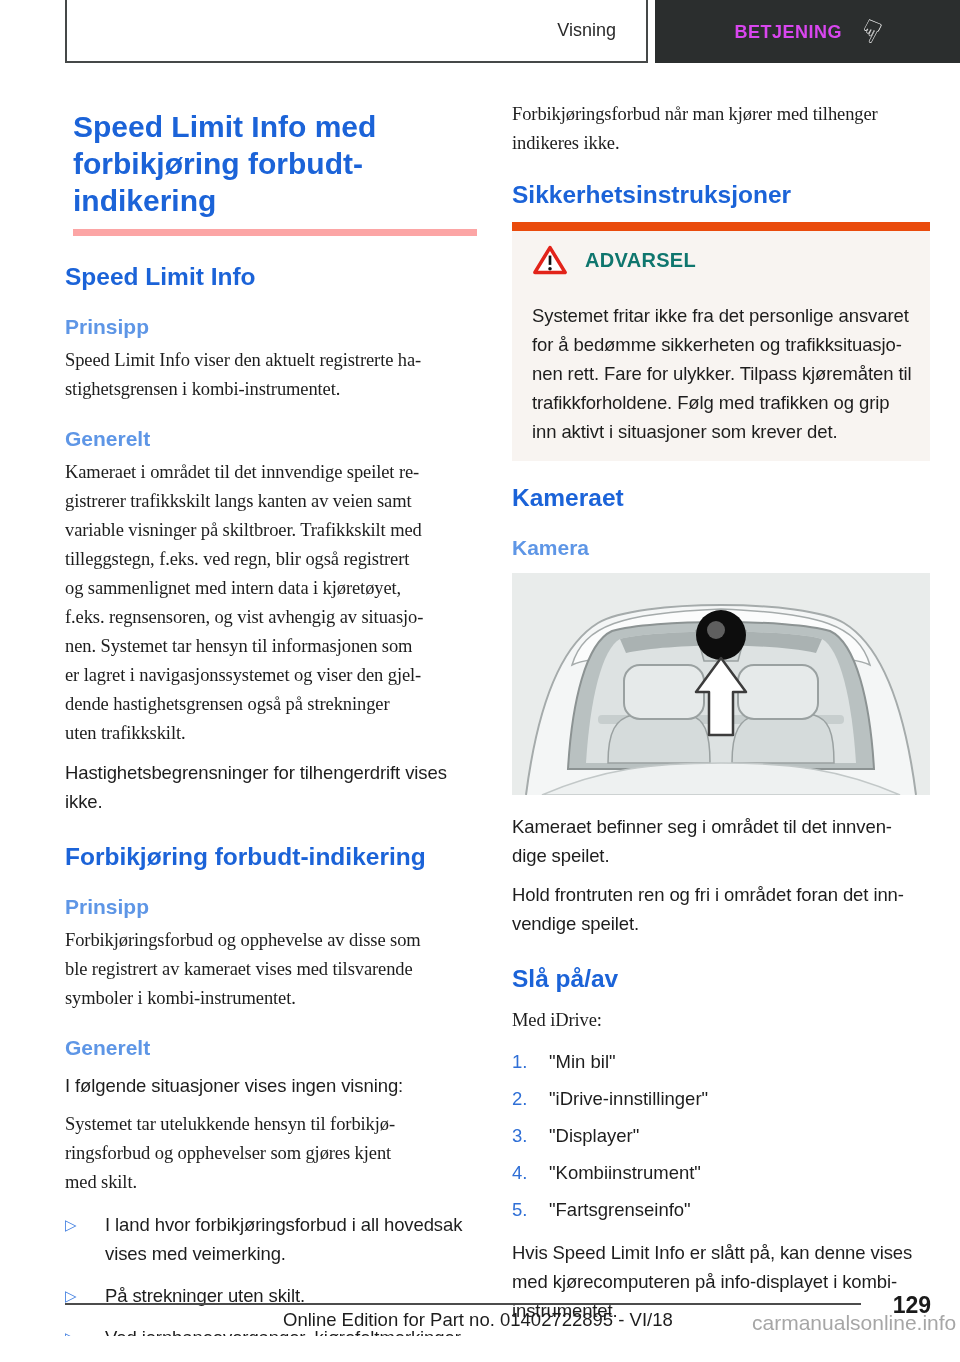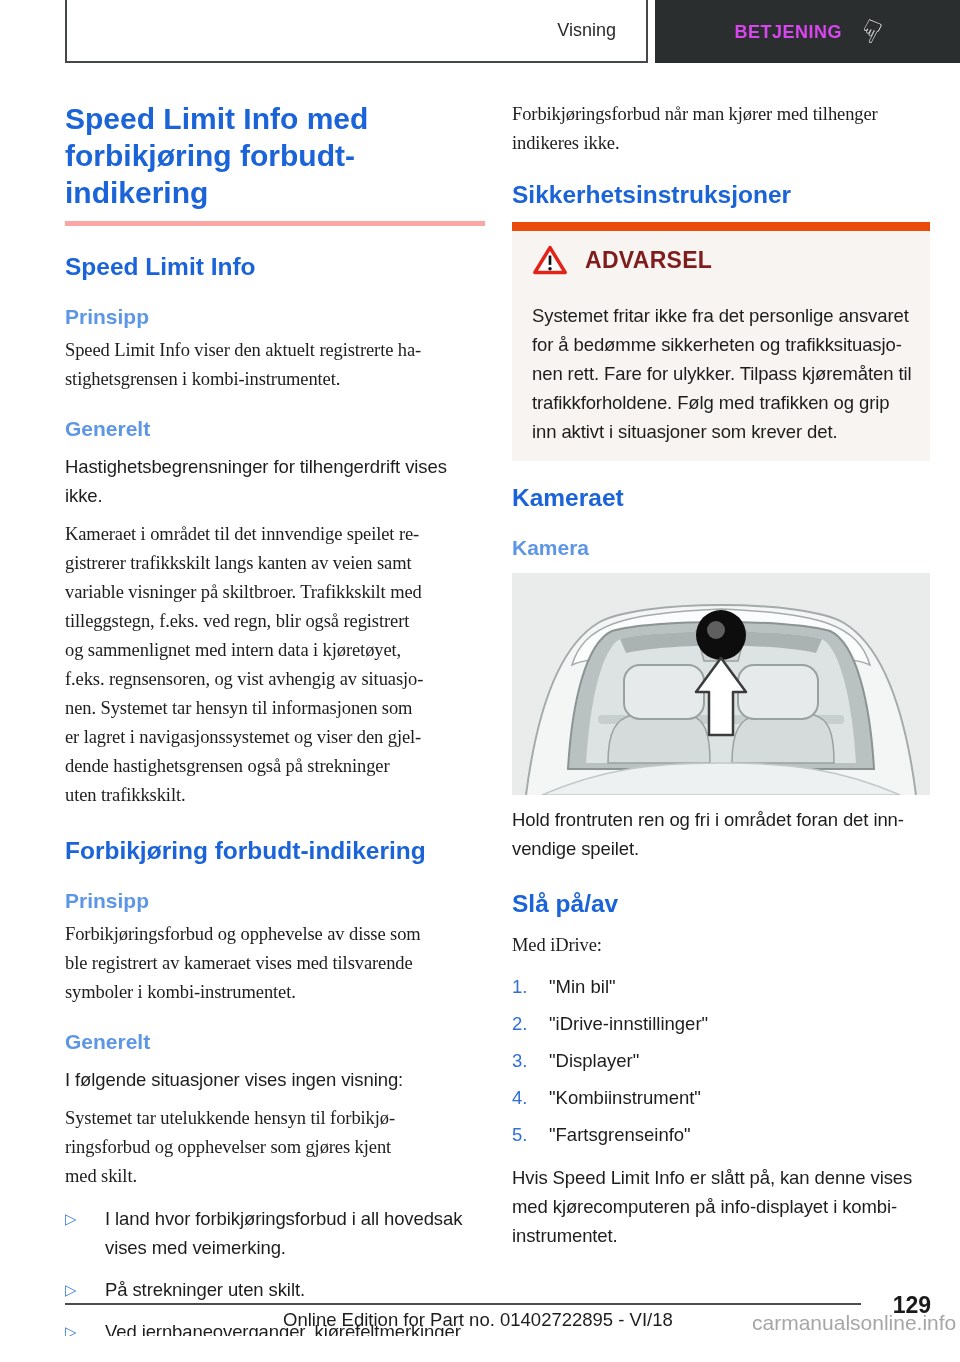--- a/index.html
+++ b/index.html
@@ -19,39 +19,39 @@
     position:absolute;left:655px;top:-3px;width:305px;height:66px;
     background:#2b2e2e;display:flex;align-items:center;justify-content:center;gap:20px;
   }
   .hdr-dark .tab-label{color:#d946ef;font-size:18px;font-weight:bold;letter-spacing:.5px;padding-top:4px;}
   .hand{color:#fff;font-size:30px;display:inline-block;transform:rotate(28deg);padding-top:2px;}
   
   .col{position:absolute;top:96px;width:420px;}
   .col-left{left:65px;}
   .col-right{left:512px;width:418px;}
   h1.doc{
-    margin:0;padding:4px 0 10px 0;font-size:30px;line-height:37px;font-weight:bold;
-    color:#1b63d8;border-bottom:5px solid #fca5a5;white-space:pre;
+    margin:8px;padding:4px 0 10px 0;font-size:30px;line-height:37px;font-weight:bold;
+    color:#1b63d8;border-bottom:7px solid #fca5a5;white-space:pre;
   }
   h2.doc{margin:26px 0 12px 0;font-size:24.5px;line-height:30px;font-weight:bold;color:#1b63d8;white-space:pre;}
   h3.doc{margin:22px 0 2px 0;font-size:21px;line-height:26px;font-weight:bold;color:#5e96e6;white-space:pre;}
   p.para{margin:10px 0;font-size:18.5px;line-height:29px;color:#1d1d1d;white-space:pre;letter-spacing:-0.1px;}
   p.para.tight{margin-top:6px;font-family:Liberation Serif, serif;}
   
   .bullet{display:flex;margin:13px 0;}
   .bullet .tri{flex:0 0 40px;color:#3f7ee0;font-size:15px;line-height:29px;}
   .bullet .btext{font-size:18.5px;line-height:29px;white-space:pre;letter-spacing:-0.1px;}
   
   .step{display:flex;margin:4px 0;}
   .step .num{flex:0 0 37px;color:#2f6fd6;font-size:18.5px;line-height:33px;}
   .step .stext{font-size:18.5px;line-height:33px;white-space:pre;}
   
   .warnbox{margin-top:12px;background:#f8f4f1;border-top:9px solid #ea4b0c;padding:13px 20px 15px 20px;box-sizing:border-box;}
   .warnhead{display:flex;align-items:center;gap:17px;}
-  .warntitle{font-size:23px;font-weight:bold;color:#7f1d1d;letter-spacing:.3px;}
+  .warntitle{font-size:20px;font-weight:bold;color:#0f766e;letter-spacing:.3px;}
   .warnbody{margin-top:25px;font-size:18.5px;line-height:29px;white-space:pre;letter-spacing:-0.1px;}
   
   .figure{margin-top:12px;width:418px;height:222px;background:#e9eceb;}
   
   .page-num{position:absolute;right:29px;bottom:17px;font-size:23px;font-weight:bold;color:#1a1a1a;}
   .foot-rule{position:absolute;left:65px;bottom:31px;width:796px;height:2px;background:#4c4c4c;}
   .edition{position:absolute;left:283px;bottom:5px;font-size:18.5px;color:#1d1d1d;white-space:pre;}
   .watermark{position:absolute;left:752px;bottom:1px;font-size:21px;color:#a6a6a6;white-space:pre;}
 </style>
 </head>
@@ -69,32 +69,32 @@
 
   <div class="col col-left">
     <h1 class="doc">Speed Limit Info med
 forbikjøring forbudt-
 indikering</h1>
     <h2 class="doc">Speed Limit Info</h2>
     <h3 class="doc">Prinsipp</h3>
     <p class="para tight">Speed Limit Info viser den aktuelt registrerte ha-
 stighetsgrensen i kombi-instrumentet.</p>
     <h3 class="doc">Generelt</h3>
-    <p class="para">Hastighetsbegrensninger for tilhengerdrift vises
-ikke.</p>
     <p class="para tight">Kameraet i området til det innvendige speilet re-
 gistrerer trafikkskilt langs kanten av veien samt
 variable visninger på skiltbroer. Trafikkskilt med
 tilleggstegn, f.eks. ved regn, blir også registrert
 og sammenlignet med intern data i kjøretøyet,
 f.eks. regnsensoren, og vist avhengig av situasjo-
 nen. Systemet tar hensyn til informasjonen som
 er lagret i navigasjonssystemet og viser den gjel-
 dende hastighetsgrensen også på strekninger
 uten trafikkskilt.</p>
+    <p class="para">Hastighetsbegrensninger for tilhengerdrift vises
+ikke.</p>
     <h2 class="doc">Forbikjøring forbudt-indikering</h2>
     <h3 class="doc">Prinsipp</h3>
     <p class="para tight">Forbikjøringsforbud og opphevelse av disse som
 ble registrert av kameraet vises med tilsvarende
 symboler i kombi-instrumentet.</p>
     <h3 class="doc">Generelt</h3>
     <p class="para">I følgende situasjoner vises ingen visning:</p>
     <p class="para tight">Systemet tar utelukkende hensyn til forbikjø-
 ringsforbud og opphevelser som gjøres kjent
 med skilt.</p>
@@ -164,20 +164,22 @@
         <path d="M184,58 L234,58 L226,88 L192,88 Z" fill="#cfd5d5" stroke="#9aa1a1" stroke-width="1.5"></path>
         <circle cx="209" cy="62" r="25" fill="#0d0d0d"></circle>
         <circle cx="204" cy="57" r="9" fill="#5f5f5f"></circle>
 
         <path d="M184,119 L209,85 L234,119 L221,119 L221,162 L197,162 L197,119 Z" fill="#ffffff" stroke="#3c3c3c" stroke-width="2.5" stroke-linejoin="round"></path>
 
         <path d="M30,222 C90,196 140,190 209,190 C278,190 328,196 388,222 Z" fill="#eef1f1" stroke="#c2c8c8" stroke-width="1.5"></path>
       </svg>
     </div>
 
+    <p class="para" style="margin-top:17px">Kameraet befinner seg i området til det innven-
+dige speilet.</p>
     <p class="para">Hold frontruten ren og fri i området foran det inn-
 vendige speilet.</p>
     <h2 class="doc">Slå på/av</h2>
     <p class="para tight" style="margin-top:4px">Med iDrive:</p>
 
     <div class="step">
       <span class="num">1.</span>
       <span class="stext">"Min bil"</span>
     </div>
     <div class="step">

